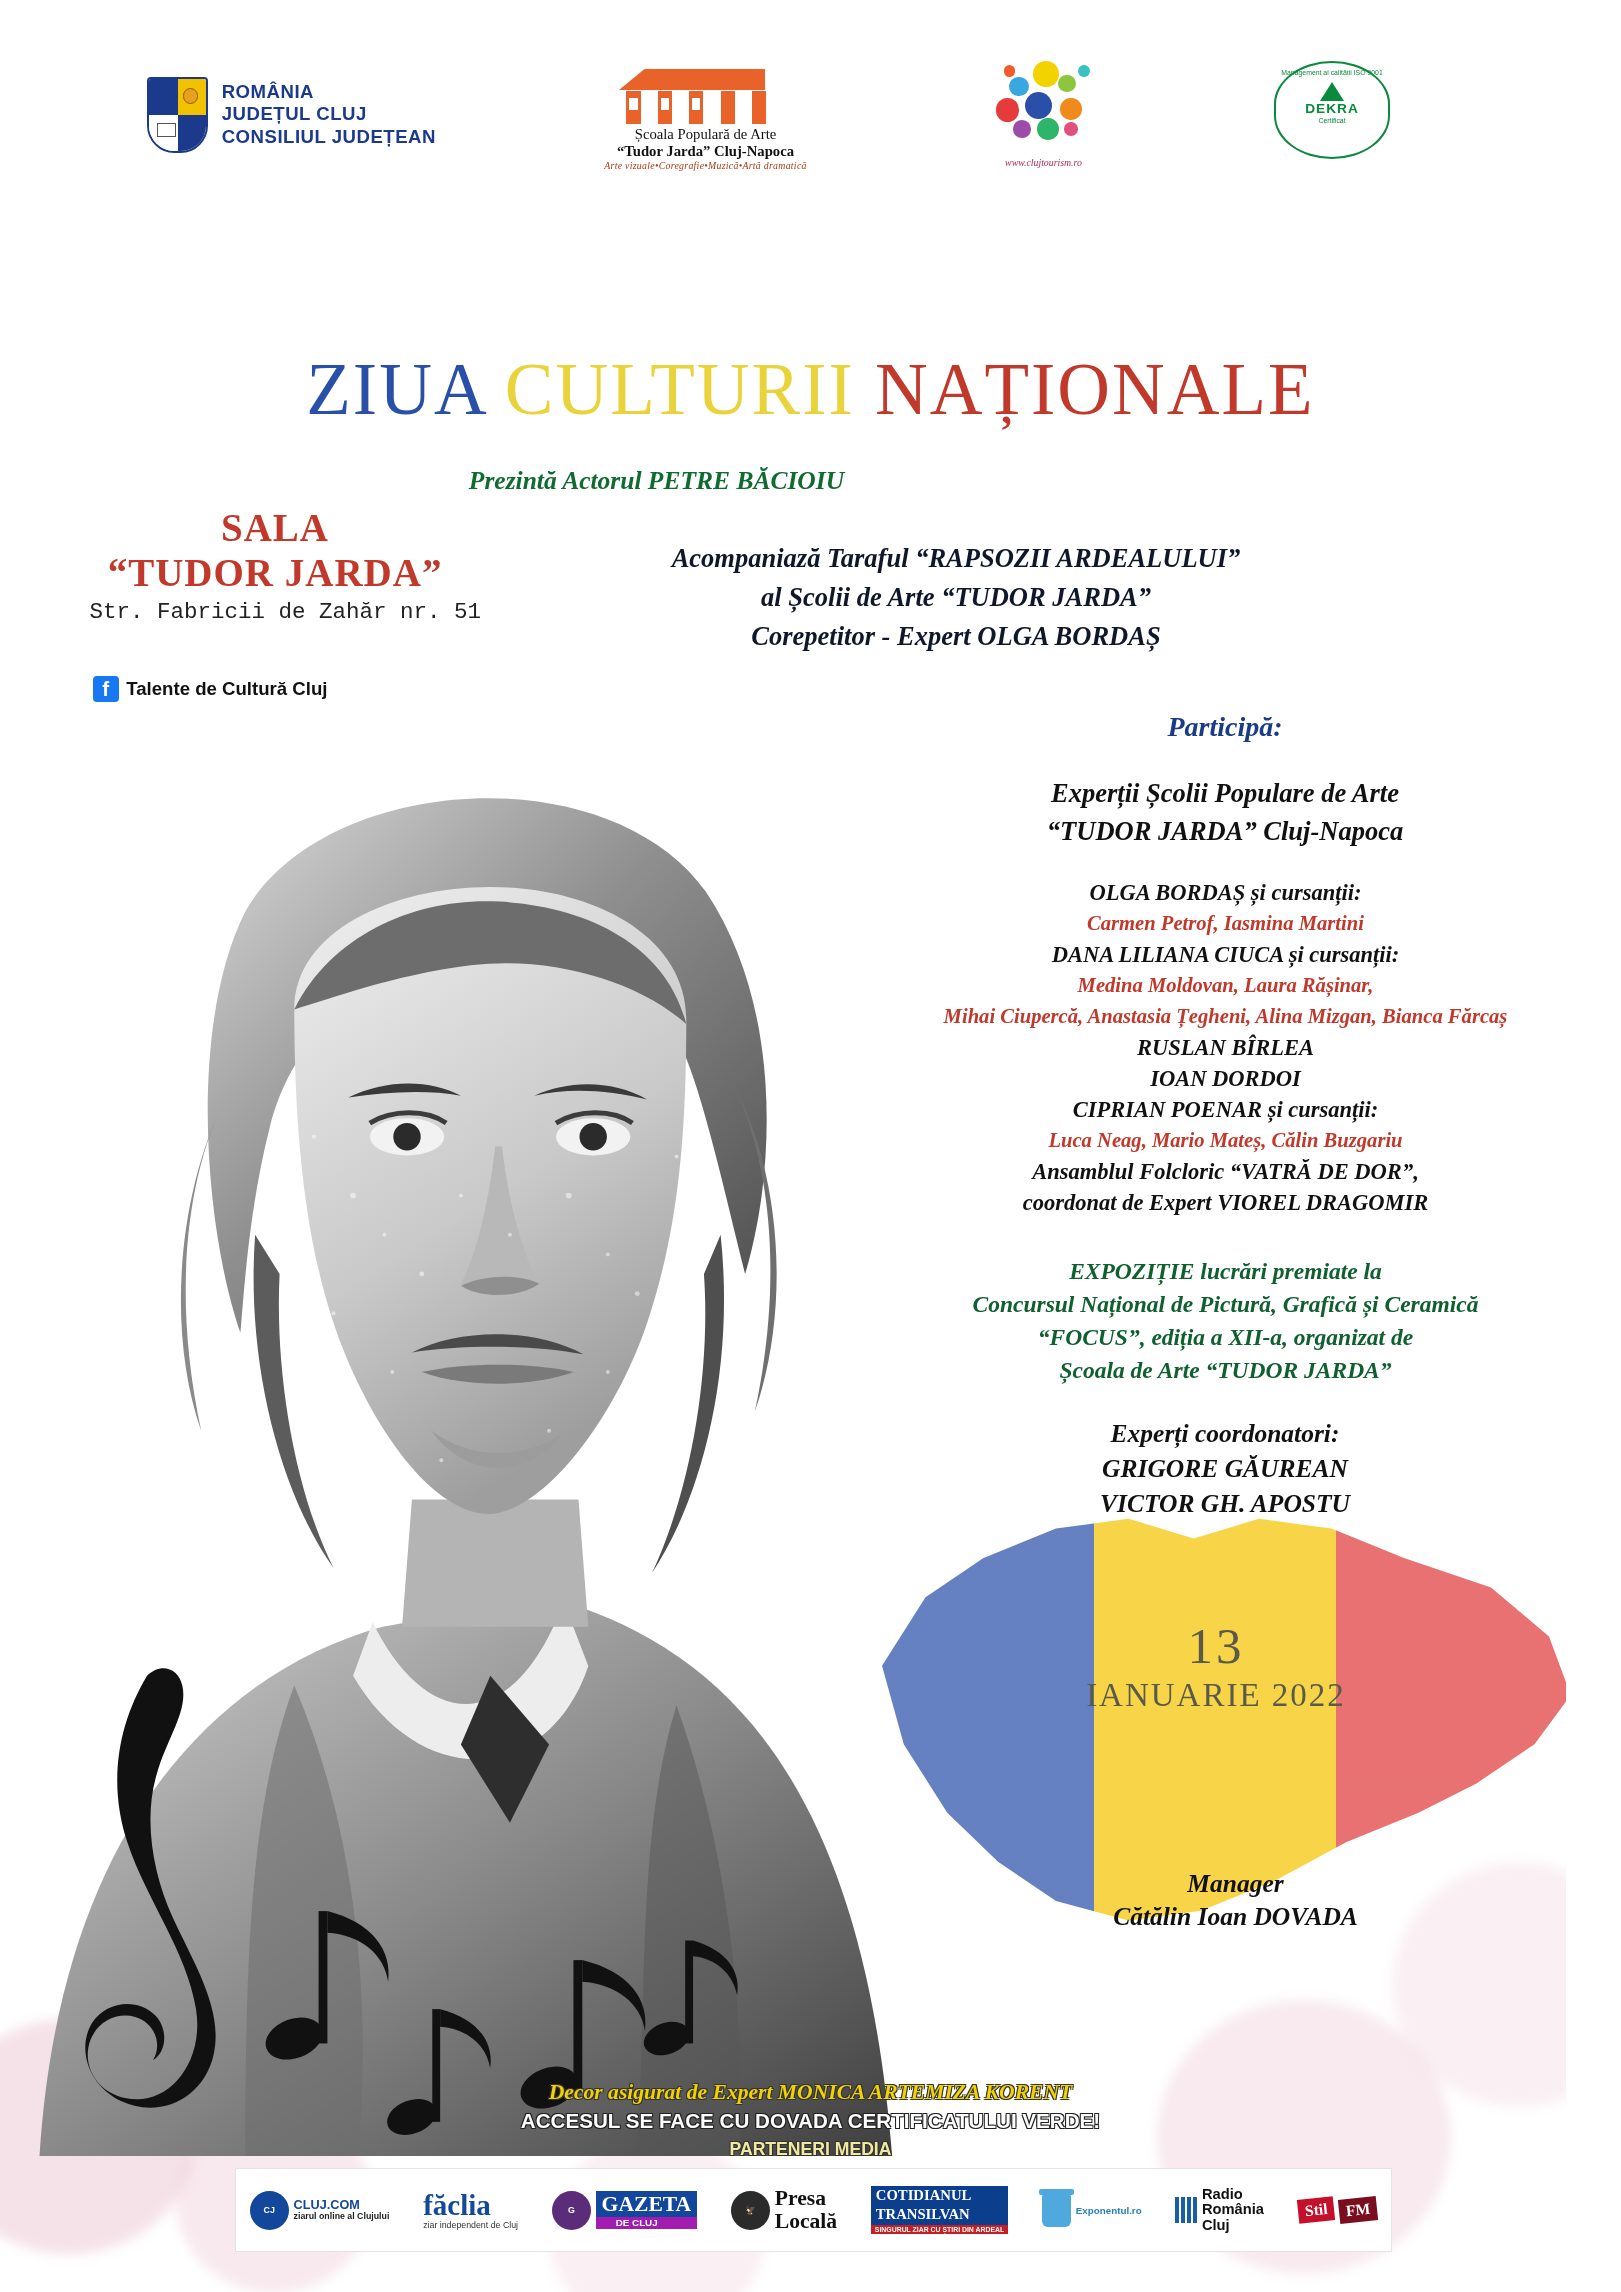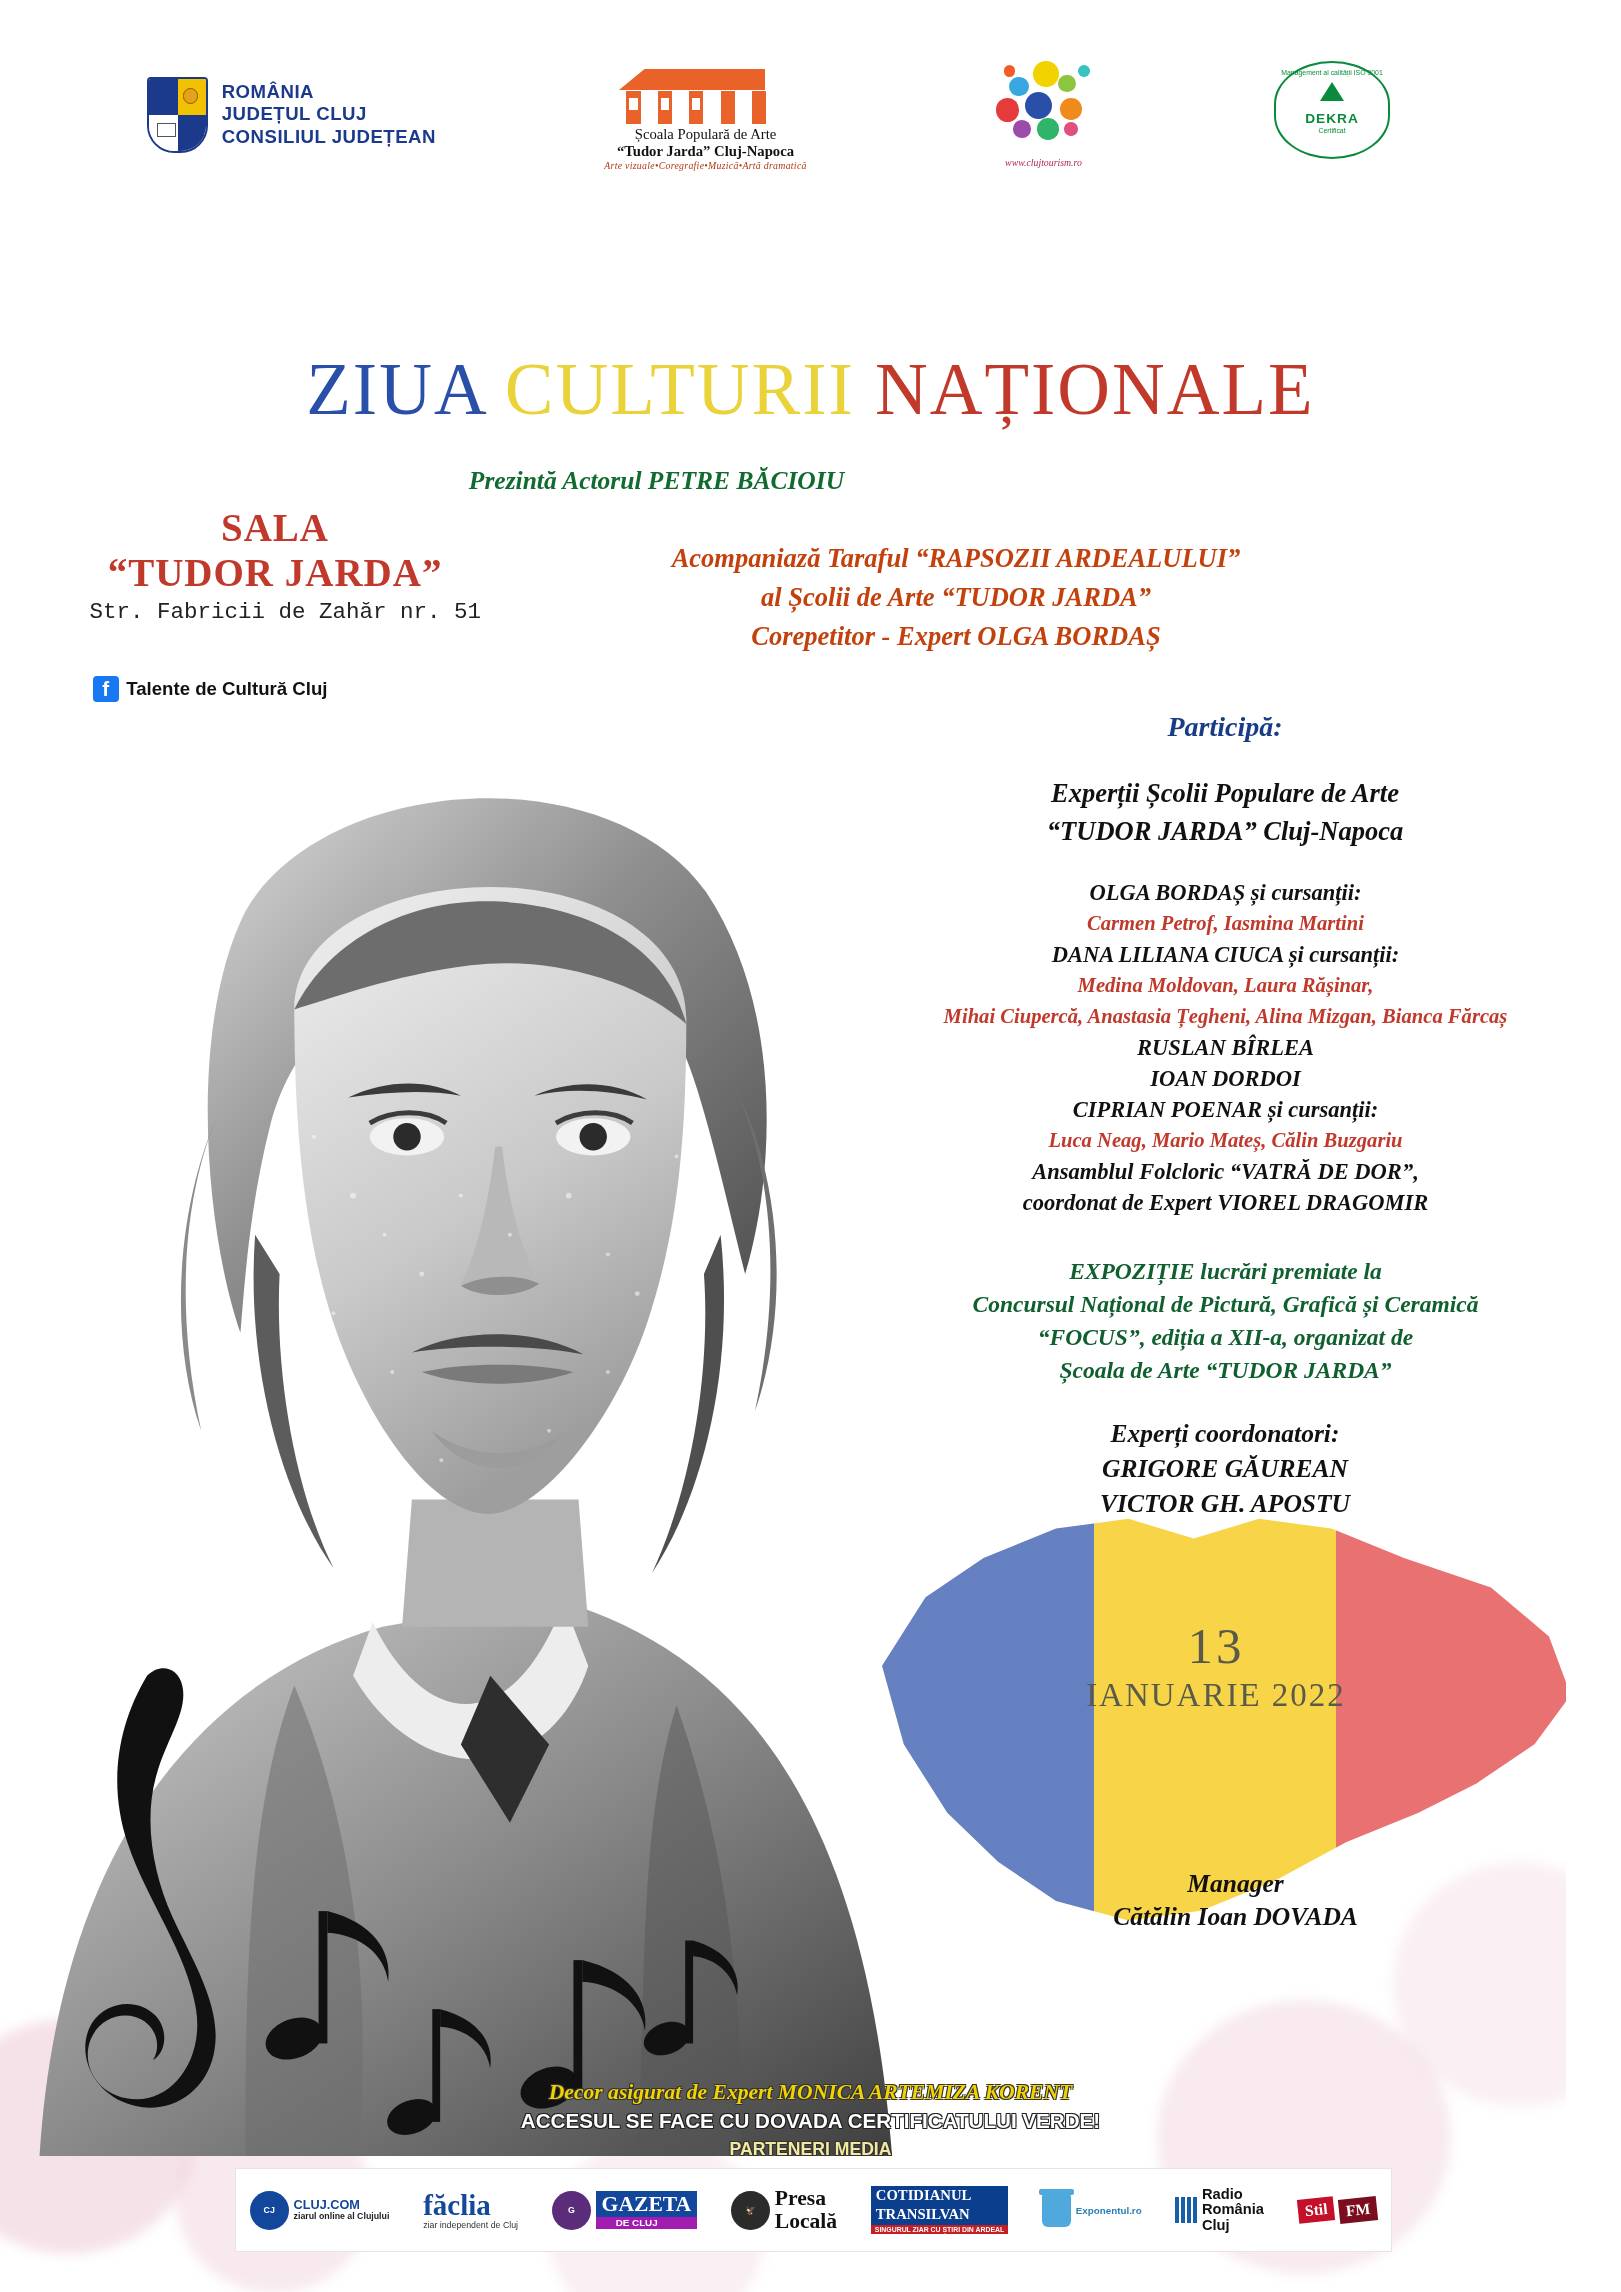--- a/index.html
+++ b/index.html
@@ -98,21 +98,21 @@
   .dekra .topline {
     font-family:"Liberation Sans",sans-serif; font-size:6.9px; color:#0a8a3c;
     text-align:center; margin-top:5.9px; line-height:8.8px;
   }
   .dekra .tri {
     width:0;height:0;border-left:12.7px solid transparent;border-right:12.7px solid transparent;
     border-bottom:19.6px solid #0a8a3c; margin:3.9px auto 0;
   }
   .dekra .word {
     font-family:"Liberation Sans",sans-serif; font-weight:bold; font-size:13.7px;
-    color:#0a8a3c; text-align:center; letter-spacing:1px; margin-top:10px;
+    color:#0a8a3c; text-align:center; letter-spacing:1px; margin-top:0;
   }
   .dekra .cert {
     font-family:"Liberation Sans",sans-serif; font-size:6.9px; color:#0a8a3c;
     text-align:center; margin-top:1px;
   }
 
   
   .title {
     position: absolute; top: 348px; left: 0; width: 1621px;
     text-align: center;
@@ -157,21 +157,21 @@
     text-align:center;line-height:25.5px;
   }
   .fb .f-text {
     font-family:"Liberation Sans",sans-serif; font-weight:bold; font-size:18.6px; color:#111;
   }
 
   
   .taraf {
     position:absolute; top: 539px; left: 549px; width: 814px; text-align:center;
     font-family:"Liberation Serif",serif; font-style:italic; font-weight:bold;
-    font-size: 26.5px; color:#c2410c; line-height: 39px;
+    font-size: 26.5px; color:#0f172a; line-height: 39px;
   }
 
   
   .participa {
     position:absolute; top: 711px; left: 882px; width: 686px; text-align:center;
     font-family:"Liberation Serif",serif; font-style:italic; font-weight:bold;
     font-size: 28px; color:#1a3c86;
   }
   .experts {
     position:absolute; top: 774px; left: 882px; width: 686px; text-align:center;

